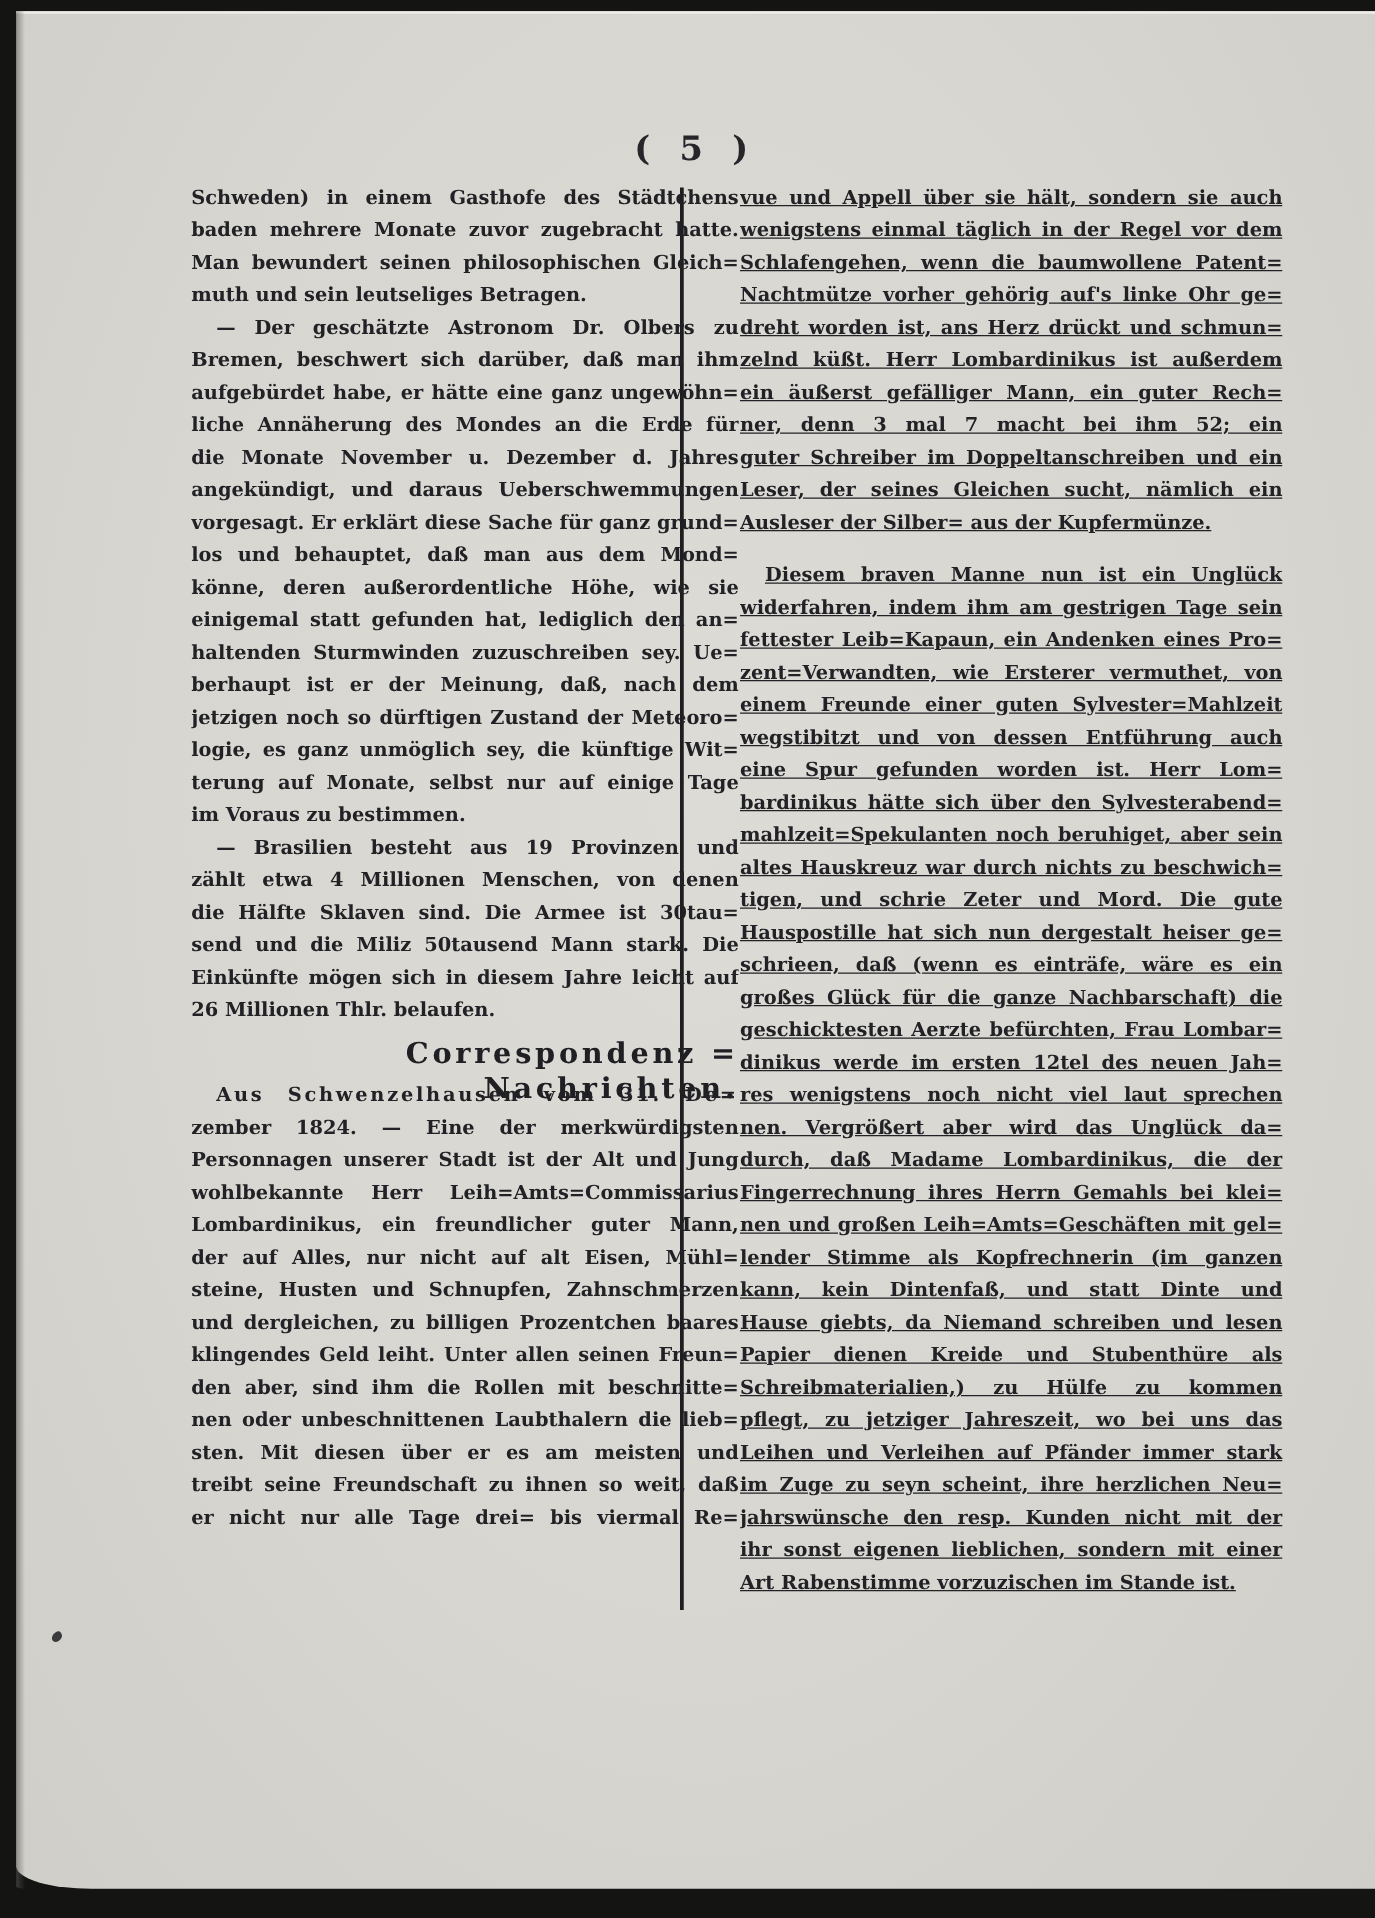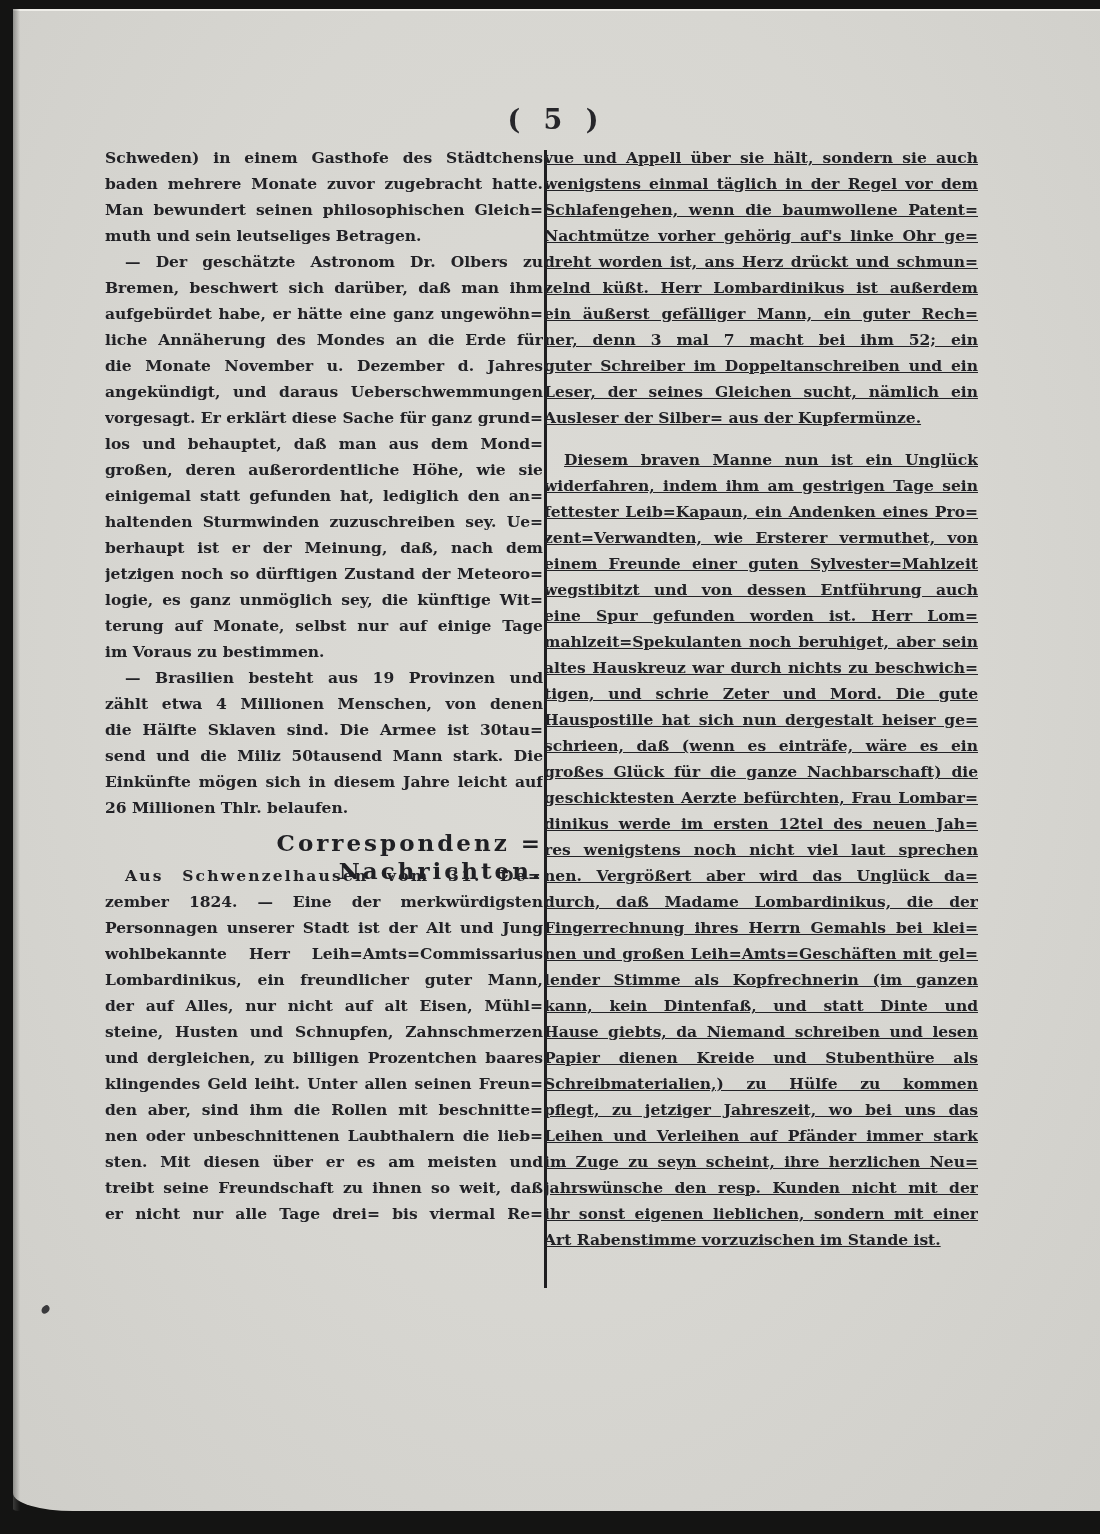--- a/index.html
+++ b/index.html
@@ -29,20 +29,21 @@
     position:absolute;top:95px;left:0;right:0;
     text-align:center;
     font-size:27px;font-weight:bold;
     letter-spacing:7px;
     color:#26262a;
   }
   .column{
     position:absolute;top:136px;
     font-size:15.5px;font-weight:bold;
     color:#222226;
+    margin-left:48px;
   }
   #col-left{left:92px;width:438px;}
   #col-right{left:531px;width:434px;text-decoration:underline;}
   .line{
     height:26px;line-height:26px;
     text-align:justify;text-align-last:justify;
     overflow:hidden;
     white-space:normal;
   }
   .line.last{text-align-last:left;}
@@ -85,21 +86,21 @@
       <div class="line">Man bewundert seinen philosophischen Gleich=</div>
       <div class="line last">muth und sein leutseliges Betragen.</div>
       <div class="line indent">— Der geschätzte Astronom Dr. Olbers zu</div>
       <div class="line">Bremen, beschwert sich darüber, daß man ihm</div>
       <div class="line">aufgebürdet habe, er hätte eine ganz ungewöhn=</div>
       <div class="line">liche Annäherung des Mondes an die Erde für</div>
       <div class="line">die Monate November u. Dezember d. Jahres</div>
       <div class="line">angekündigt, und daraus Ueberschwemmungen</div>
       <div class="line">vorgesagt. Er erklärt diese Sache für ganz grund=</div>
       <div class="line">los und behauptet, daß man aus dem Mond=</div>
-      <div class="line">großen, deren außerordentliche Höhe, wie sie</div>
+      <div class="line">könne, deren außerordentliche Höhe, wie sie</div>
       <div class="line">einigemal statt gefunden hat, lediglich den an=</div>
       <div class="line">haltenden Sturmwinden zuzuschreiben sey. Ue=</div>
       <div class="line">berhaupt ist er der Meinung, daß, nach dem</div>
       <div class="line">jetzigen noch so dürftigen Zustand der Meteoro=</div>
       <div class="line">logie, es ganz unmöglich sey, die künftige Wit=</div>
       <div class="line">terung auf Monate, selbst nur auf einige Tage</div>
       <div class="line last">im Voraus zu bestimmen.</div>
       <div class="line indent">— Brasilien besteht aus 19 Provinzen und</div>
       <div class="line">zählt etwa 4 Millionen Menschen, von denen</div>
       <div class="line">die Hälfte Sklaven sind. Die Armee ist 30tau=</div>
@@ -136,20 +137,21 @@
       <div class="line">Leser, der seines Gleichen sucht, nämlich ein</div>
       <div class="line last">Ausleser der Silber= aus der Kupfermünze.</div>
       <div class="gap"></div>
       <div class="line indent">Diesem braven Manne nun ist ein Unglück</div>
       <div class="line">widerfahren, indem ihm am gestrigen Tage sein</div>
       <div class="line">fettester Leib=Kapaun, ein Andenken eines Pro=</div>
       <div class="line">zent=Verwandten, wie Ersterer vermuthet, von</div>
       <div class="line">einem Freunde einer guten Sylvester=Mahlzeit</div>
       <div class="line">wegstibitzt und von dessen Entführung auch nicht</div>
       <div class="line">eine Spur gefunden worden ist. Herr Lom=</div>
+      <div class="line">bardinikus hätte sich über den Sylvesterabend=</div>
       <div class="line">mahlzeit=Spekulanten noch beruhiget, aber sein</div>
       <div class="line">altes Hauskreuz war durch nichts zu beschwich=</div>
       <div class="line">tigen, und schrie Zeter und Mord. Die gute</div>
       <div class="line">Hauspostille hat sich nun dergestalt heiser ge=</div>
       <div class="line">schrieen, daß (wenn es einträfe, wäre es ein</div>
       <div class="line">großes Glück für die ganze Nachbarschaft) die</div>
       <div class="line">geschicktesten Aerzte befürchten, Frau Lombar=</div>
       <div class="line">dinikus werde im ersten 12tel des neuen Jah=</div>
       <div class="line">res wenigstens noch nicht viel laut sprechen kön=</div>
       <div class="line">nen. Vergrößert aber wird das Unglück da=</div>

